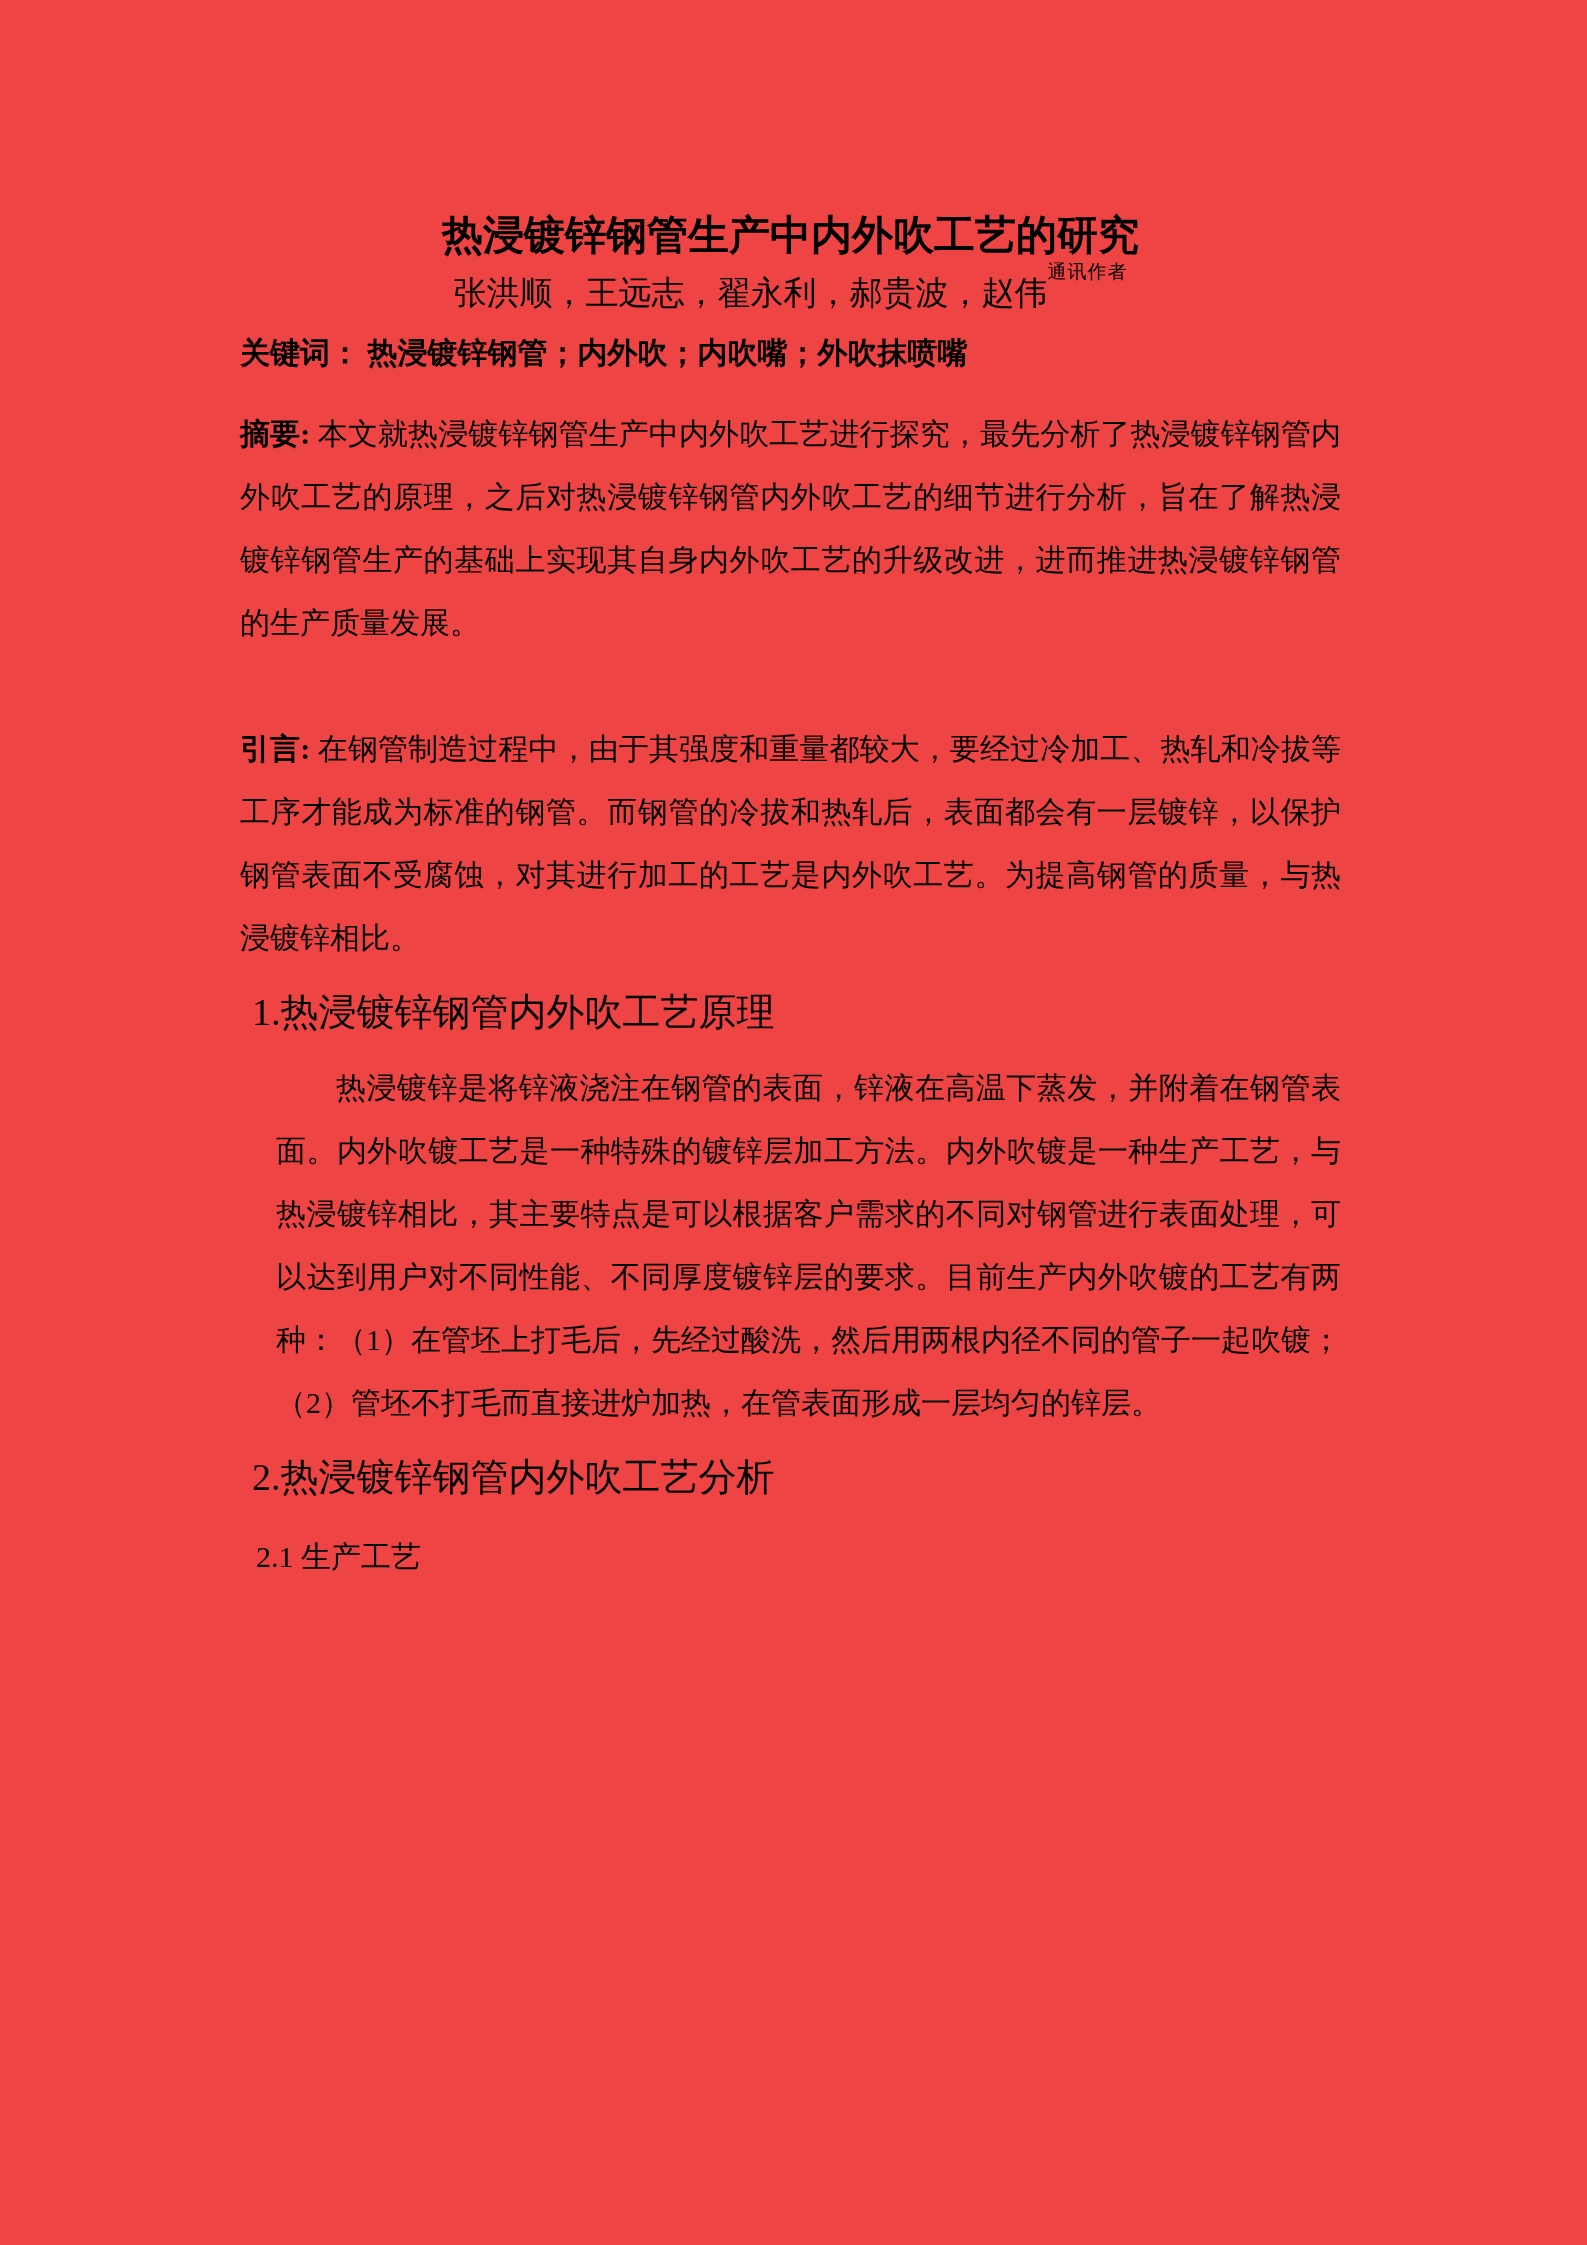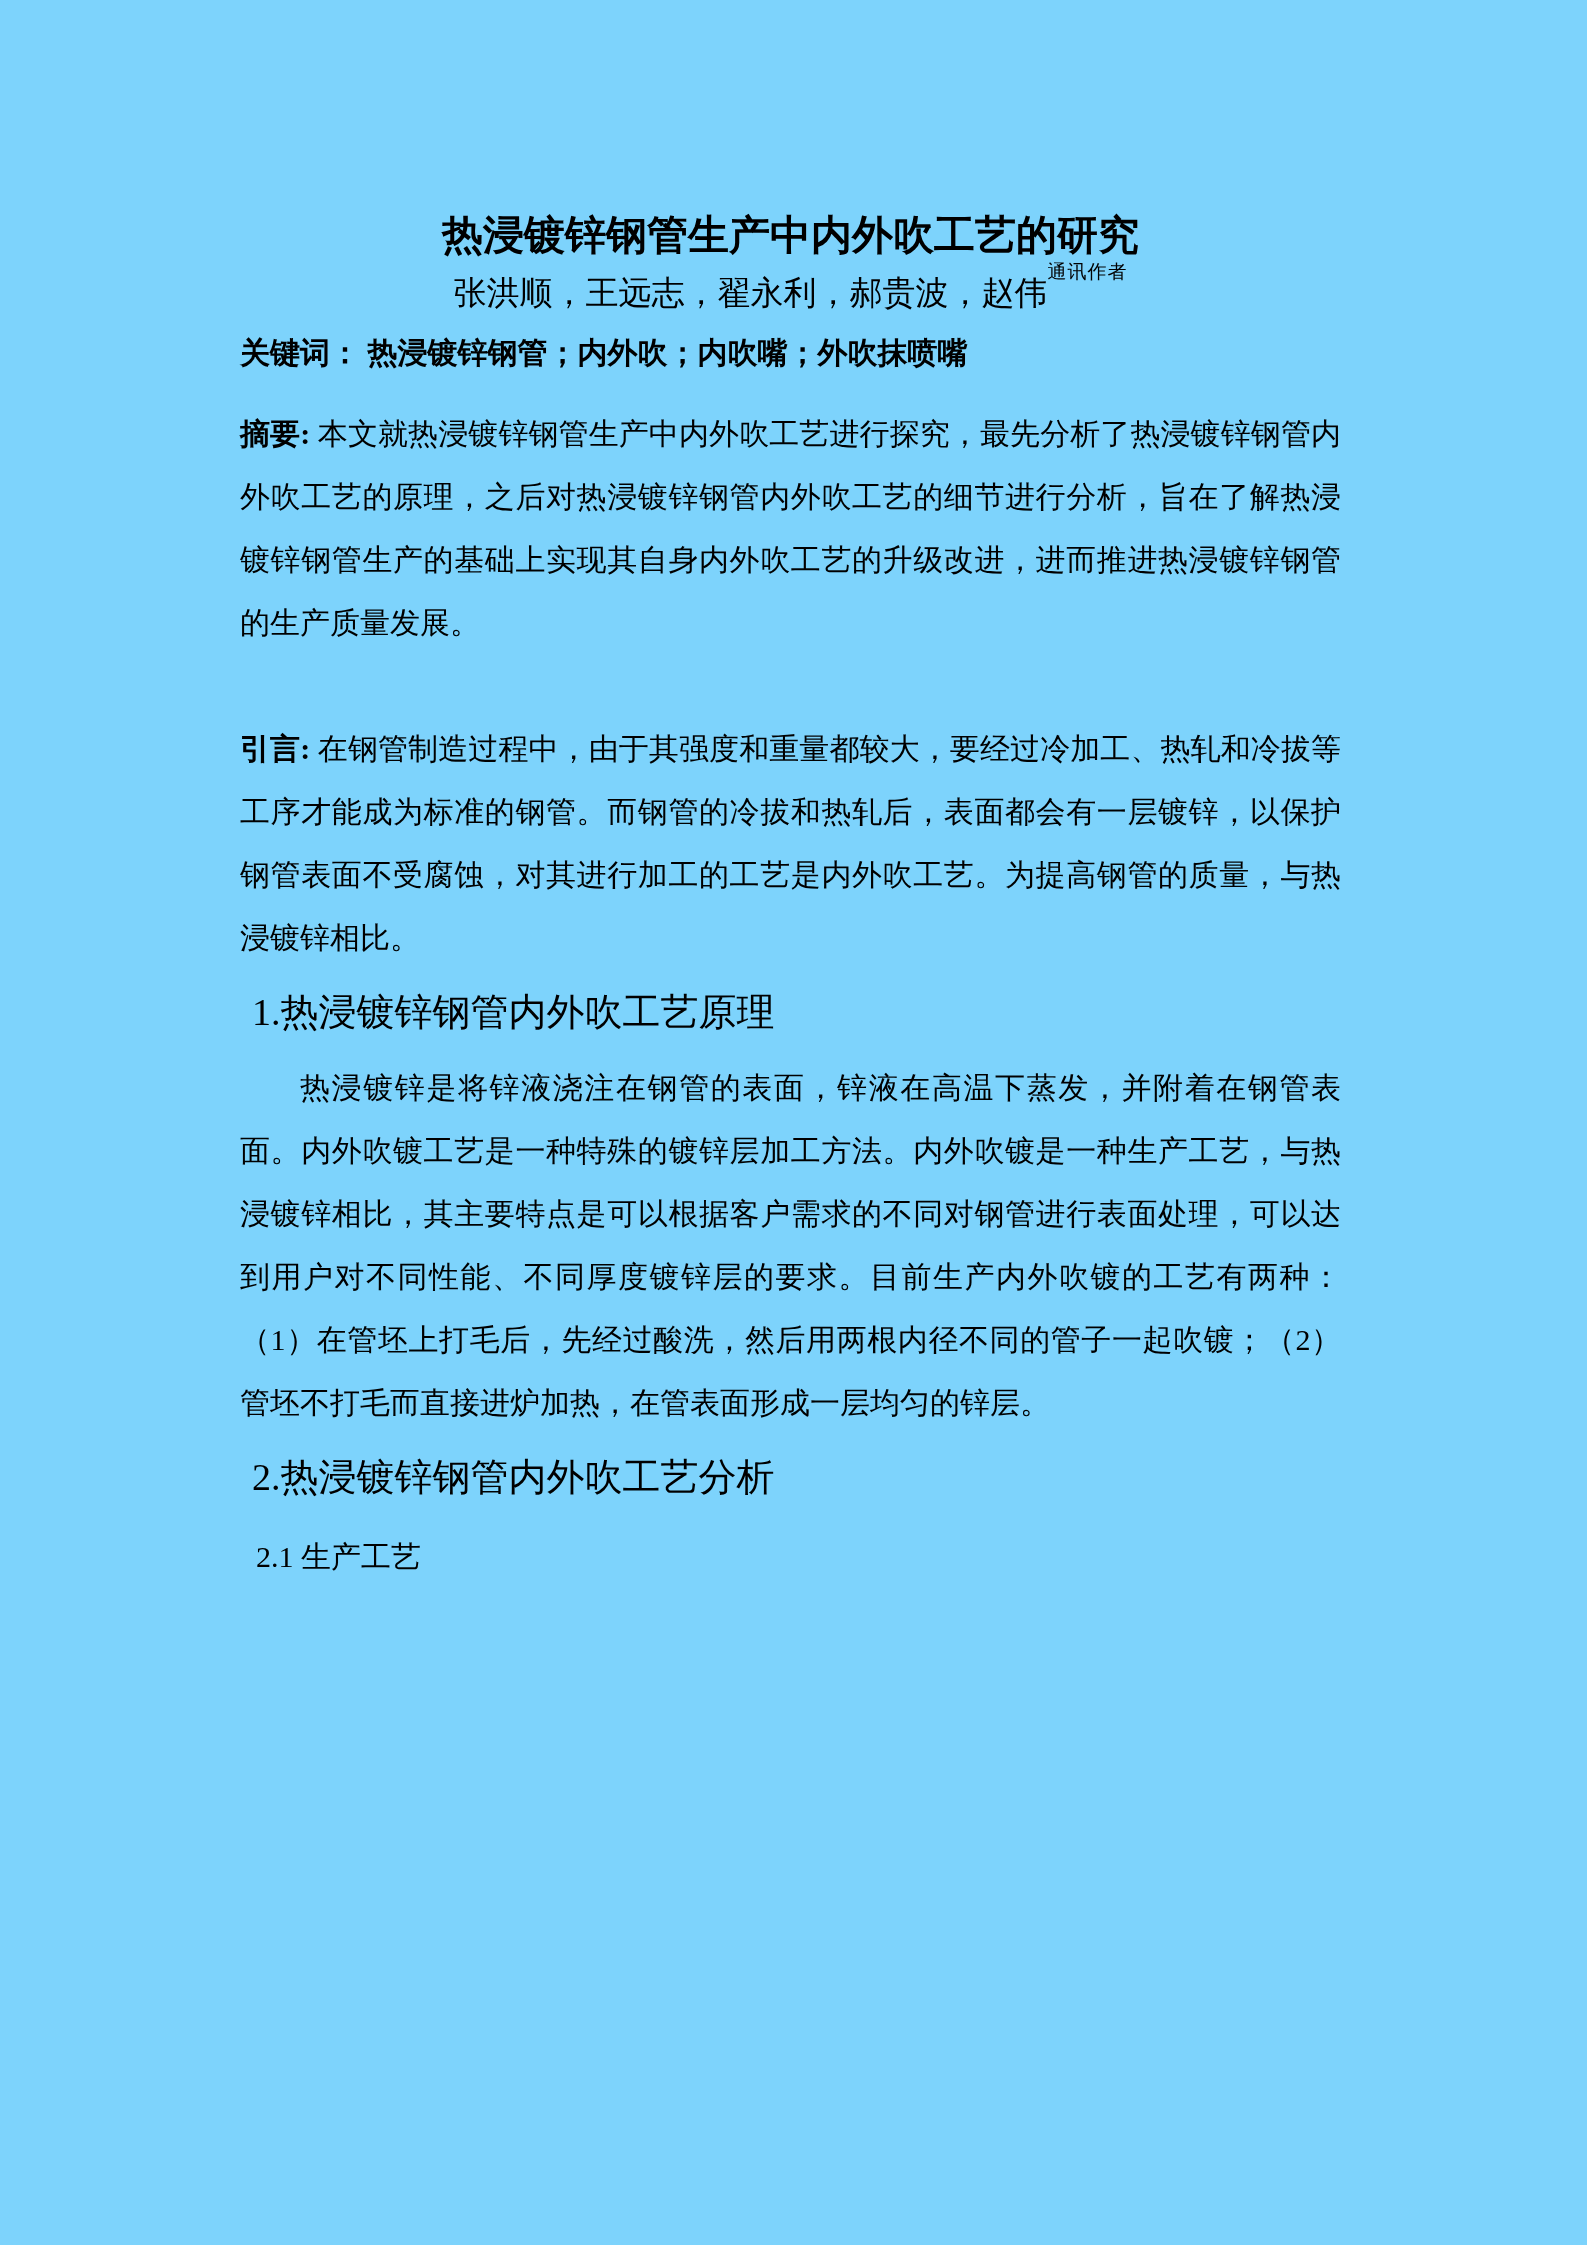--- a/index.html
+++ b/index.html
@@ -13,21 +13,21 @@
     position: relative;
     font-family: "Liberation Serif", "DejaVu Serif", serif;
     color: #000000;
     overflow: hidden;
   }
   .page {
     position: absolute;
     left: 0; top: 0;
     width: 1587px;
     height: 2245px;
-    background: #7dd3fc;
+    background: #ef4444;
   }
   .content {
     position: absolute;
     left: 240px;
     top: 205px;
     width: 1101px;
   }
   .title {
     font-size: 41px;
     font-weight: bold;
@@ -69,21 +69,21 @@
     font-weight: normal;
     line-height: 63px;
     margin: 12px;
   }
   .subsec-heading {
     font-size: 30px;
     font-weight: normal;
     line-height: 63px;
     margin: 16px;
   }
-  .indent { text-indent: 2em; }
+  .indent { text-indent: 2em; margin-left: 36px; }
 </style>
 </head>
 <body>
 
 <div class="page">
   <div class="content">
 
     <h1 class="title">热浸镀锌钢管生产中内外吹工艺的研究</h1>
 
     <div class="authors"><span>张洪顺，王远志，翟永利，郝贵波，赵伟</span><sup>通讯作者</sup></div>

